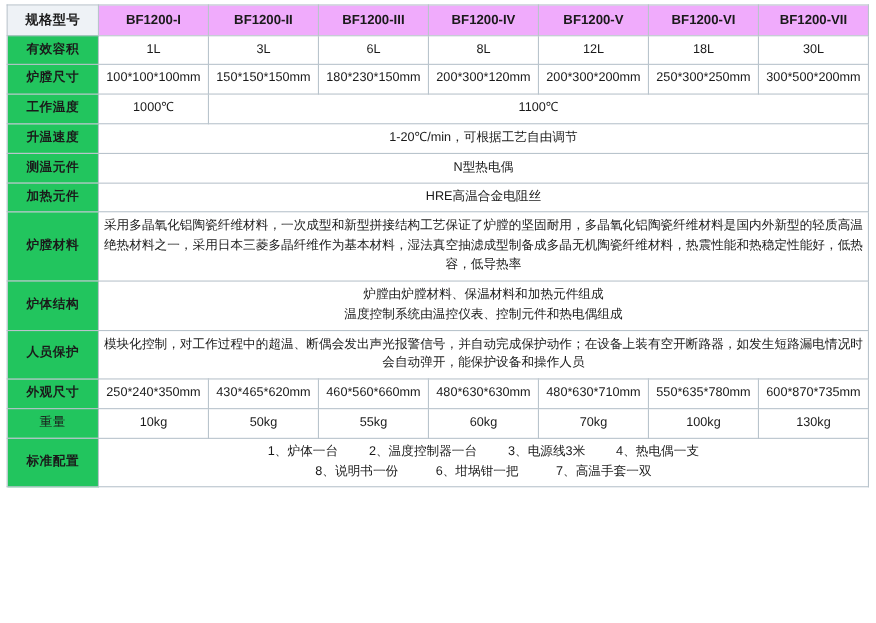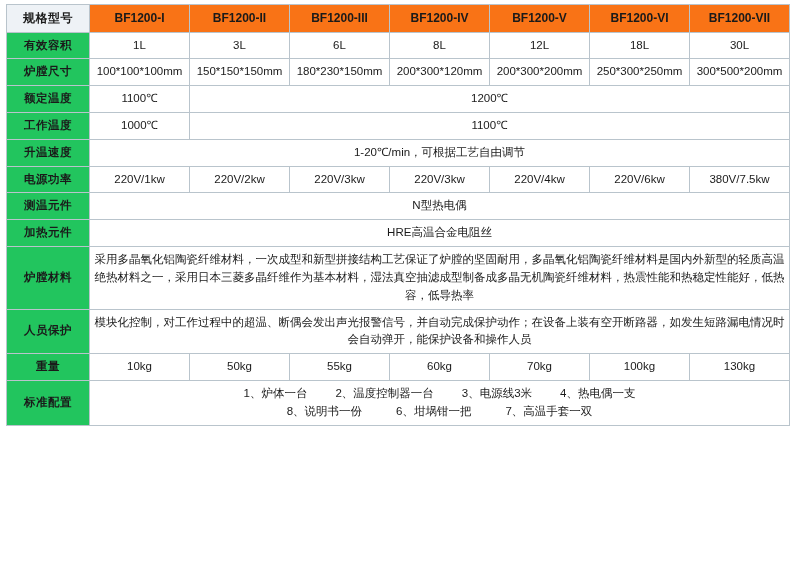--- a/index.html
+++ b/index.html
@@ -36,21 +36,21 @@
   }
   td.rowhead {
     background: #22c55e;
     font-weight: bold;
     width: 76px;
     font-size: 11.5px;
     letter-spacing: 0.5px;
   }
   tr.head td {
     font-weight: bold;
-    background: #f97316;
+    background: #f0abfc;
     font-size: 12px;
   }
   tr.head td.rowhead {
     background: #eef2f6;
   }
   td.para {
     text-align: left;
     padding: 6px 10px;
     line-height: 1.75;
     text-indent: 0;
@@ -61,21 +61,21 @@
     line-height: 2.0;
   }
   td.cfg .line {
     white-space: nowrap;
   }
   td.cfg .seg {
     display: inline-block;
     text-align: center;
   }
   td.bold {
-    font-weight: bold;
+    font-weight: normal;
     margin-left: 12px;
   }
   .sp-a { display: inline-block; width: 28px; }
   .sp-b { display: inline-block; width: 34px; }
 </style>
 </head>
 <body>
 
 <div id="spec-table-wrap">
   <table class="spec">
@@ -104,58 +104,60 @@
           <td class="rowhead">炉膛尺寸</td>
           <td>100*100*100mm</td>
           <td>150*150*150mm</td>
           <td>180*230*150mm</td>
           <td>200*300*120mm</td>
           <td>200*300*200mm</td>
           <td>250*300*250mm</td>
           <td>300*500*200mm</td>
         </tr>
         <tr>
-          <td class="rowhead">额定温度</td>
-          <td>1100℃</td>
-          <td colspan="6">1200℃</td>
-        </tr>
-        <tr>
           <td class="rowhead">工作温度</td>
           <td>1000℃</td>
           <td colspan="6">1100℃</td>
         </tr>
         <tr>
           <td class="rowhead">升温速度</td>
           <td colspan="7">1-20℃/min，可根据工艺自由调节</td>
-        </tr>
-        <tr>
-          <td class="rowhead">电源功率</td>
-          <td>220V/1kw</td>
-          <td>220V/2kw</td>
-          <td>220V/3kw</td>
-          <td>220V/3kw</td>
-          <td>220V/4kw</td>
-          <td>220V/6kw</td>
-          <td>380V/7.5kw</td>
         </tr>
         <tr>
           <td class="rowhead">测温元件</td>
           <td colspan="7">N型热电偶</td>
         </tr>
         <tr>
           <td class="rowhead">加热元件</td>
           <td colspan="7">HRE高温合金电阻丝</td>
         </tr>
         <tr>
           <td class="rowhead">炉膛材料</td>
           <td class="para" colspan="7">采用多晶氧化铝陶瓷纤维材料，一次成型和新型拼接结构工艺保证了炉膛的坚固耐用，多晶氧化铝陶瓷纤维材料是国内外新型的轻质高温绝热材料之一，采用日本三菱多晶纤维作为基本材料，湿法真空抽滤成型制备成多晶无机陶瓷纤维材料，热震性能和热稳定性能好，低热容，低导热率</td>
         </tr>
         <tr>
+          <td class="rowhead">炉体结构</td>
+          <td class="para" colspan="7">
+            <div>炉膛由炉膛材料、保温材料和加热元件组成</div>
+            <div>温度控制系统由温控仪表、控制元件和热电偶组成</div>
+          </td>
+        </tr>
+        <tr>
           <td class="rowhead">人员保护</td>
           <td class="para" colspan="7">模块化控制，对工作过程中的超温、断偶会发出声光报警信号，并自动完成保护动作；在设备上装有空开断路器，如发生短路漏电情况时会自动弹开，能保护设备和操作人员</td>
+        </tr>
+        <tr>
+          <td class="rowhead">外观尺寸</td>
+          <td>250*240*350mm</td>
+          <td>430*465*620mm</td>
+          <td>460*560*660mm</td>
+          <td>480*630*630mm</td>
+          <td>480*630*710mm</td>
+          <td>550*635*780mm</td>
+          <td>600*870*735mm</td>
         </tr>
         <tr>
           <td class="rowhead bold">重量</td>
           <td>10kg</td>
           <td>50kg</td>
           <td>55kg</td>
           <td>60kg</td>
           <td>70kg</td>
           <td>100kg</td>
           <td>130kg</td>

